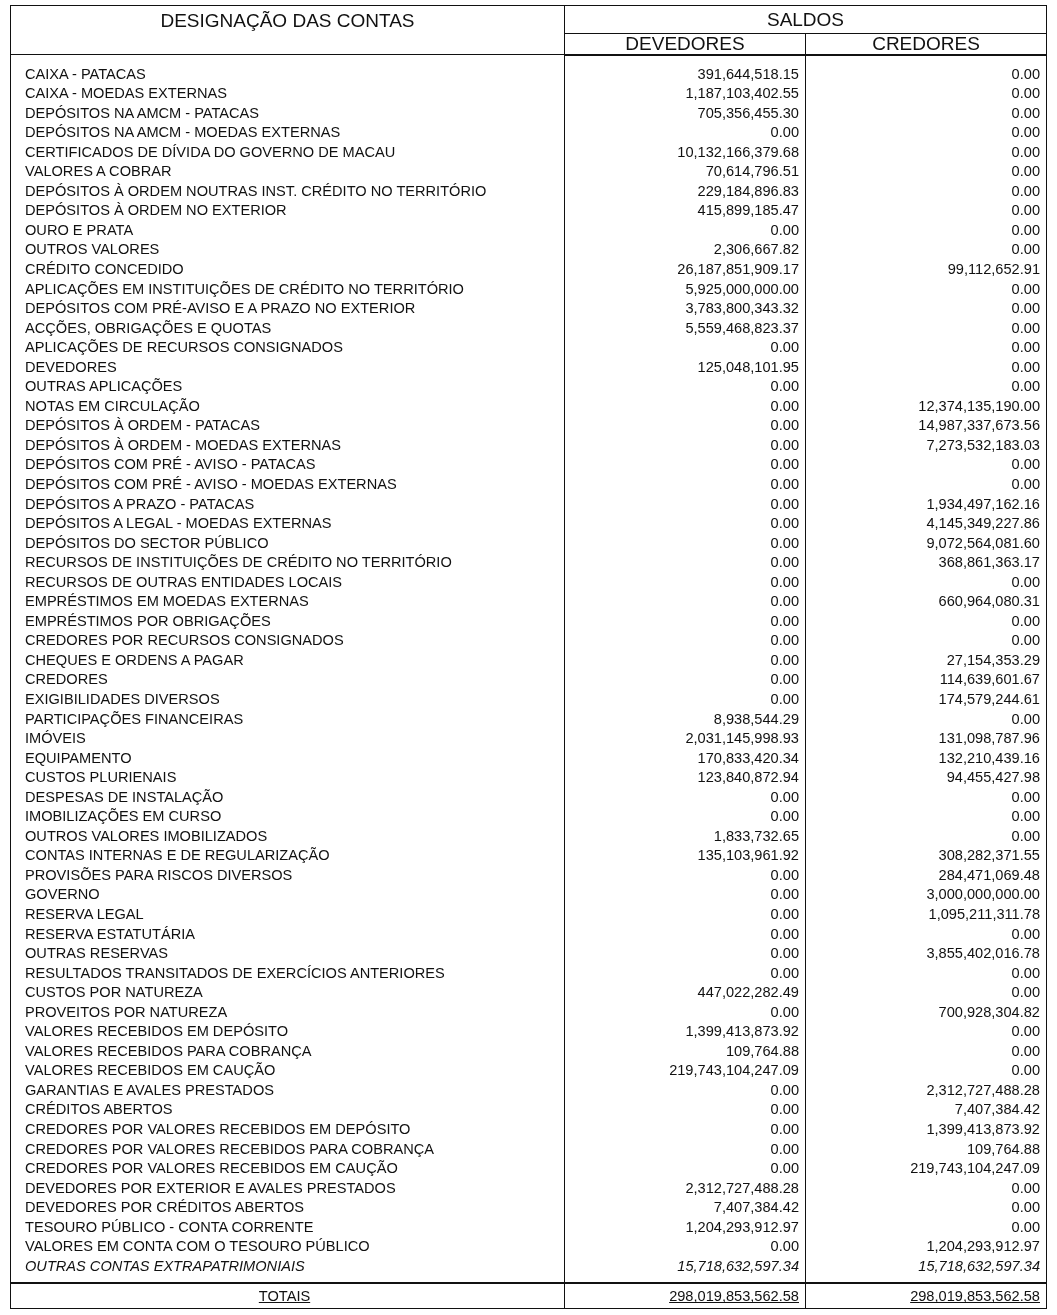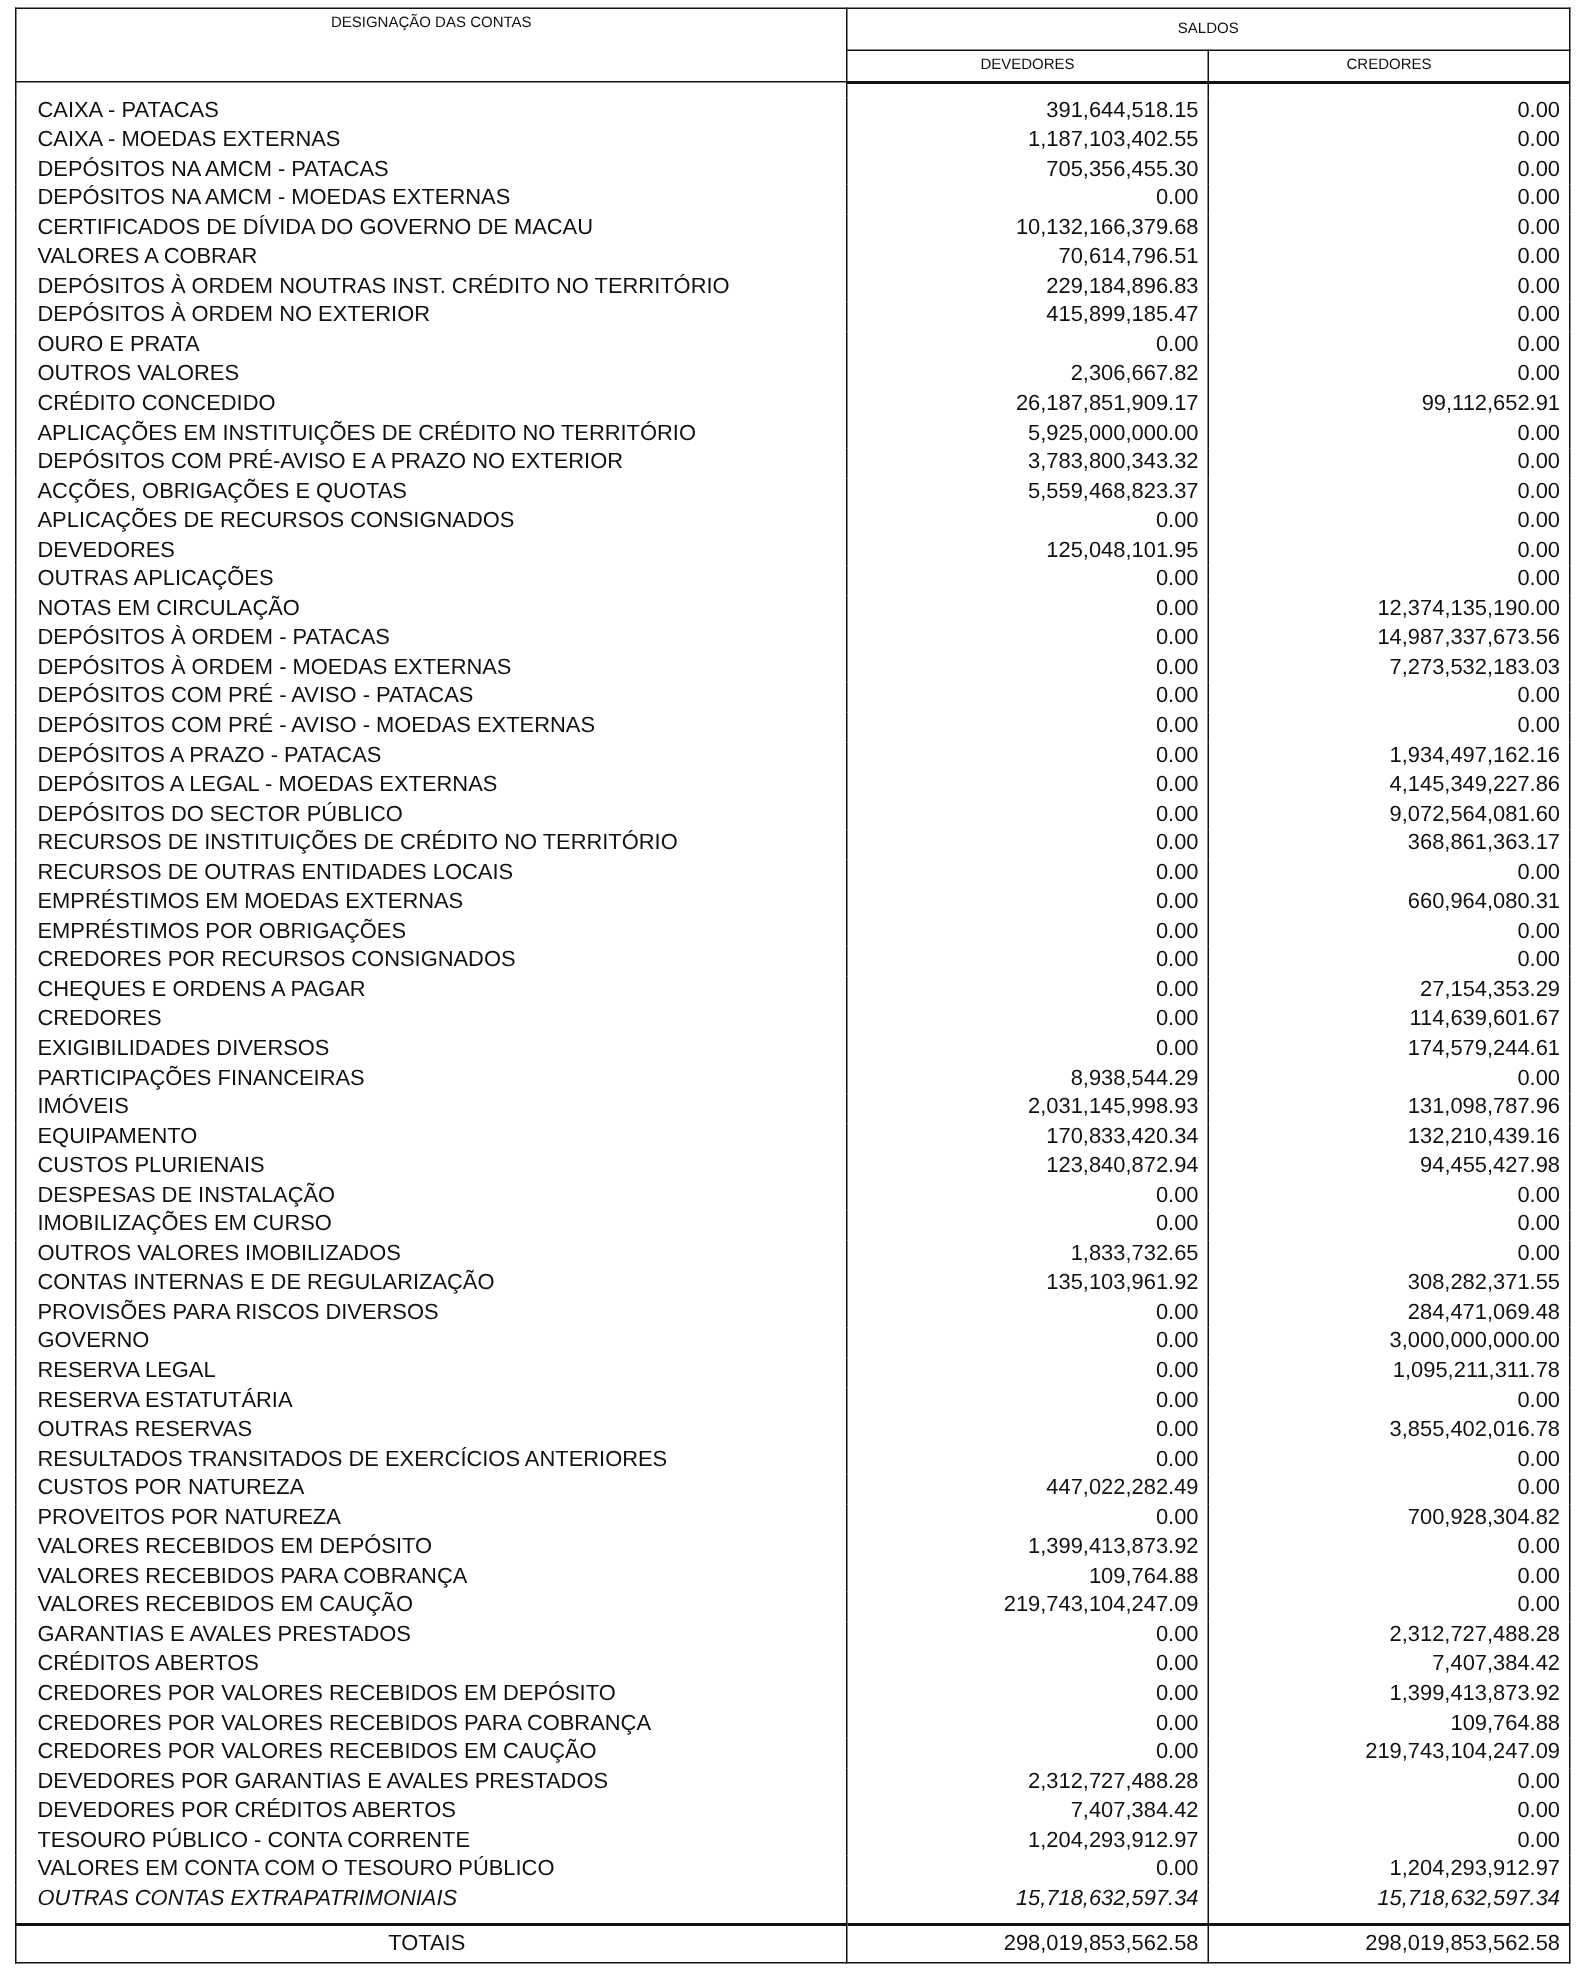--- a/index.html
+++ b/index.html
@@ -1,33 +1,33 @@
 <!DOCTYPE html>
 <html><head>
 <meta charset="utf-8">
 <style>
   html, body { margin: 0; padding: 0; background: #ffffff; }
   body { width: 1057px; height: 1315px; position: relative; overflow: hidden;
          font-family: "Liberation Sans", sans-serif; color: #111; }
   .sheet { position: absolute; left: 10px; top: 5px; width: 1036px; }
   table { border-collapse: collapse; width: 1036px; table-layout: fixed; }
   col.c1 { width: 554px; } col.c2 { width: 241px; } col.c3 { width: 241px; }
-  th { font-weight: normal; font-size: 10px; text-align: center;
+  th { font-weight: normal; font-size: 19px; text-align: center;
        border: 1.5px solid #111; padding: 0; }
   th.h-desig { height: 44px; vertical-align: top; padding-top: 4px; }
   th.h-saldos { height: 24px; }
   th.h-sub { height: 17px; line-height: 17px; border-bottom: 2.5px solid #111; }
   td { font-size: 14.6px; padding: 0 6px; height: 19.55px; line-height: 19.55px;
        white-space: nowrap; border-left: 1.5px solid #111; border-right: 1.5px solid #111; }
   td.name { text-align: left; padding-left: 14px; }
   td.num { text-align: right; }
   tr.spacer td { height: 9px; line-height: 9px; }
   tr.last td { padding-bottom: 6px; font-style: italic; }
   tr.total td { border-top: 2.5px solid #111; border-bottom: 1.5px solid #111;
-                height: 24px; line-height: 24px; }
+                height: 24px; line-height: 24px; text-decoration: underline; }
   tr.total td.name { text-align: center; padding-left: 0; }
 </style>
 </head>
 <body>
 
 <div class="sheet">
   <table>
     <colgroup>
         <col class="c1">
         <col class="c2">
@@ -328,21 +328,21 @@
           <td class="name">CREDORES POR VALORES RECEBIDOS PARA COBRANÇA</td>
           <td class="num">0.00</td>
           <td class="num">109,764.88</td>
         </tr>
         <tr>
           <td class="name">CREDORES POR VALORES RECEBIDOS EM CAUÇÃO</td>
           <td class="num">0.00</td>
           <td class="num">219,743,104,247.09</td>
         </tr>
         <tr>
-          <td class="name">DEVEDORES POR GARANTIAS E AVALES PRESTADOS</td>
+          <td class="name">DEVEDORES POR EXTERIOR E AVALES PRESTADOS</td>
           <td class="num">2,312,727,488.28</td>
           <td class="num">0.00</td>
         </tr>
         <tr>
           <td class="name">DEVEDORES POR CRÉDITOS ABERTOS</td>
           <td class="num">7,407,384.42</td>
           <td class="num">0.00</td>
         </tr>
         <tr>
           <td class="name">TESOURO PÚBLICO - CONTA CORRENTE</td>

